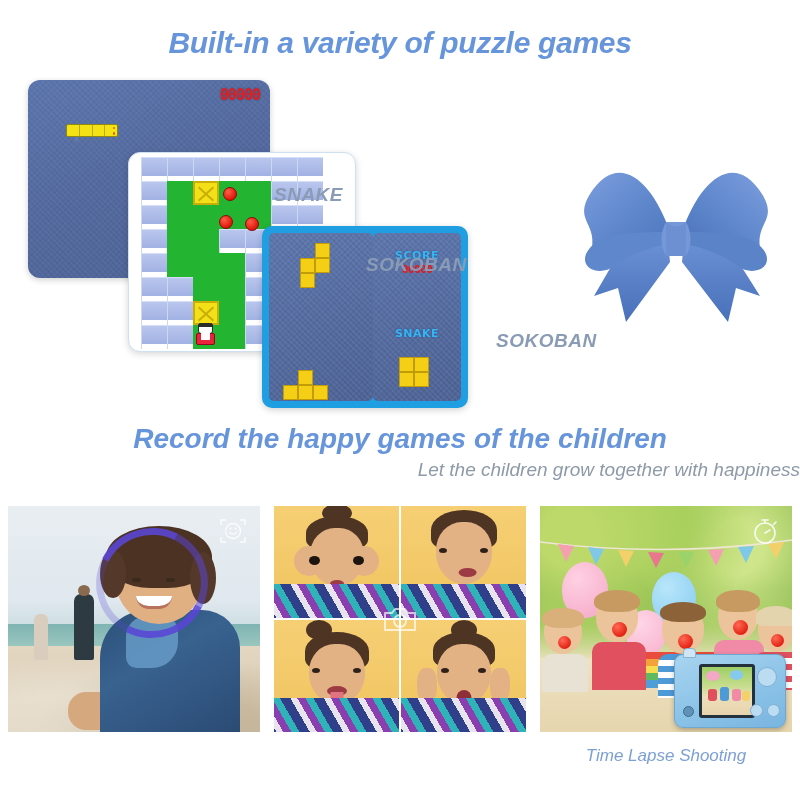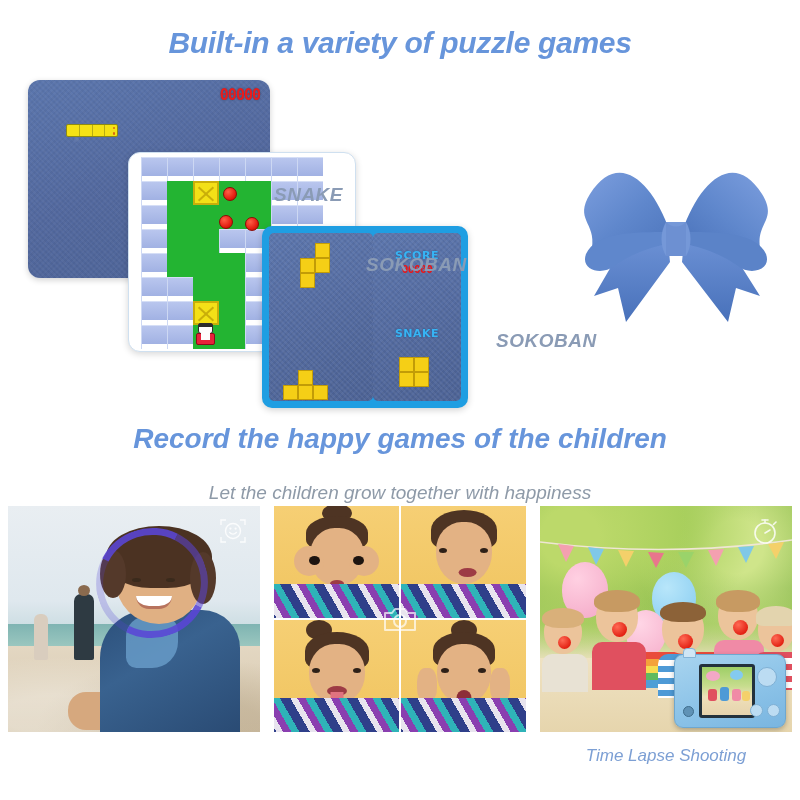--- a/index.html
+++ b/index.html
@@ -175,22 +175,22 @@
   .bow { position: absolute; left: 556px; top: 66px; width: 240px; height: 200px; }
 
   
   .heading2 {
     position: absolute; top: 423px; left: 0; width: 800px;
     text-align: center;
     font-size: 28px; font-weight: bold; font-style: italic;
     color: #6795DB;
   }
   .subheading {
-    position: absolute; top: 482px; left: 0; width: 800px;
-    text-align: center;
+    position: absolute; top: 459px; left: 0; width: 800px;
+    text-align: right;
     font-size: 19px; font-style: italic;
     color: #8e9aa8;
   }
 
   
   .photos {
     position: absolute; top: 506px; left: 0; width: 800px; height: 294px;
     display: flex; justify-content: center; gap: 14px;
   }
   .photo-col { width: 252px; }

